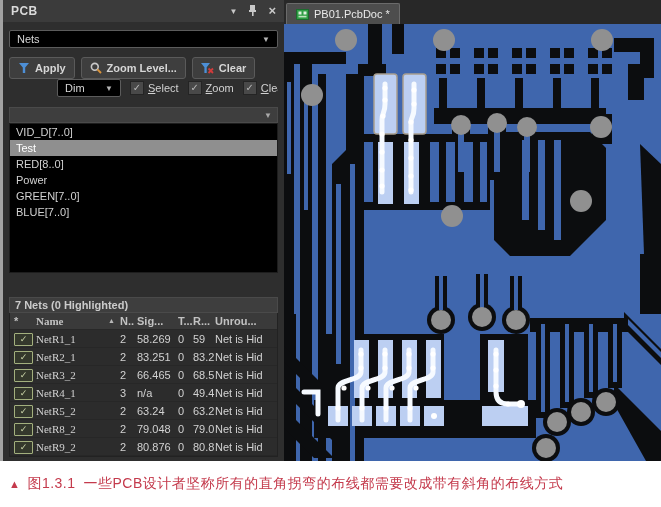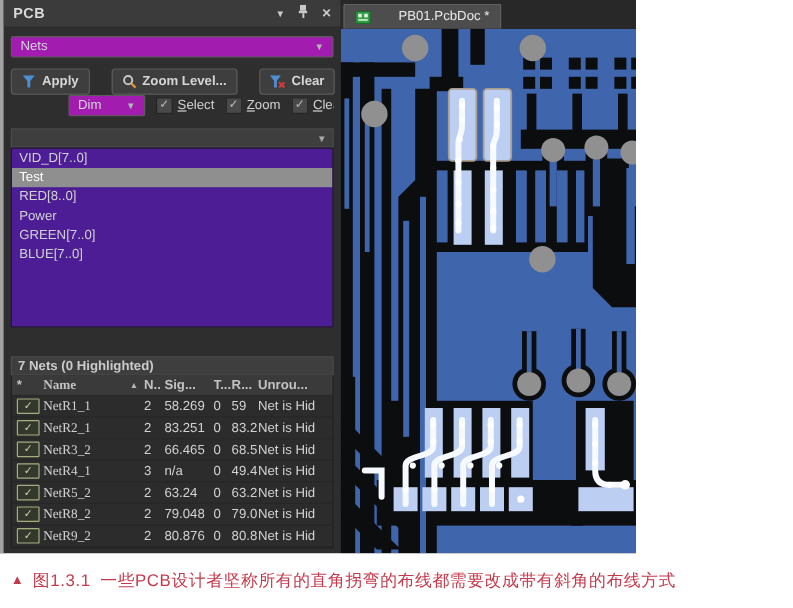--- a/index.html
+++ b/index.html
@@ -1,50 +1,50 @@
 <!DOCTYPE html>
 <html><head>
 <meta charset="utf-8">
 <style>
   html,body{margin:0;padding:0;}
   body{width:661px;height:507px;background:#ffffff;font-family:"Liberation Sans",sans-serif;overflow:hidden;}
   .app{position:relative;width:661px;height:507px;overflow:hidden;}
-  .workspace{display:flex;width:530px;height:461px;background:#2b2b2b;}
+  .workspace{display:flex;width:661px;height:461px;background:#2b2b2b;}
 
   
   .panel{width:284px;flex:none;background:#2e2e2e;border-left:3px solid #a2a2a2;box-sizing:border-box;
          display:flex;flex-direction:column;overflow:hidden;}
   .titlebar{height:22px;flex:none;background:#3b3b3b;display:flex;align-items:center;padding:0 8px;}
   .titlebar-title{font-weight:bold;font-size:12px;color:#dadada;letter-spacing:.4px;}
   .titlebar-icons{margin-left:auto;display:flex;gap:11px;align-items:center;color:#c9c9c9;}
   .tb-arrow{font-size:8px;}
   .tb-close{font-size:13px;font-weight:bold;line-height:10px;}
   .panel-body{flex:1;display:flex;flex-direction:column;padding:8px 6px 0 6px;overflow:hidden;}
 
-  .dd{height:18px;background:#a21caf;border:1px solid #5c5c5c;border-radius:2px;display:flex;
+  .dd{height:18px;background:#000000;border:1px solid #5c5c5c;border-radius:2px;display:flex;
       align-items:center;padding:0 7px;color:#d6d6d6;font-size:11px;box-sizing:border-box;}
   .dd-arrow{margin-left:auto;font-size:8px;color:#b5b5b5;}
 
-  .btn-row{display:flex;gap:18px;margin-top:9px;align-items:center;}
+  .btn-row{display:flex;gap:6px;margin-top:9px;align-items:center;}
   .btn{height:20px;background:#3e3e3e;border:1px solid #5a5a5a;border-radius:3px;display:flex;
        align-items:center;gap:5px;padding:0 8px;color:#d6d6d6;font-size:11px;font-weight:bold;white-space:nowrap;}
   .btn svg{flex:none;}
 
   .dim-row{display:flex;align-items:center;gap:9px;white-space:nowrap;overflow:hidden;padding-left:48px;}
   .dd-small{width:64px;flex:none;}
   .cb{display:flex;align-items:center;gap:4px;font-size:11px;color:#d2d2d2;}
   .cb-box{width:12px;height:12px;background:#494949;border:1px solid #242424;color:#b8b8b8;
           font-size:10px;line-height:12px;text-align:center;flex:none;}
   .accel{text-decoration:underline;}
 
   .sec-h{margin-top:10px;height:16px;flex:none;background:#3e3e3e;border:1px solid #4a4a4a;display:flex;
          align-items:center;padding:0 5px;font-size:11px;font-weight:bold;color:#cbcbcb;box-sizing:border-box;}
   .sec-arrow{margin-left:auto;font-size:8px;color:#a8a8a8;}
 
-  .nclist{height:148px;flex:none;background:#4c1d95;border:1px solid #1d1d1d;font-size:11px;
+  .nclist{height:148px;flex:none;background:#000000;border:1px solid #1d1d1d;font-size:11px;
           color:#d2d2d2;overflow:hidden;}
   .nc-item{height:16px;line-height:16px;padding:0 6px;white-space:nowrap;}
   .nc-item.hl{background:#8f8f8f;color:#ffffff;}
   .nc-item.dim{color:#9a9a9a;}
 
   .nets-h{margin-top:24px;}
   .tbl{font-size:11px;color:#d2d2d2;background:#2c2c2c;border:1px solid #222;border-top:none;}
   .thead{display:flex;height:16px;background:#3a3a3a;border-bottom:1px solid #282828;color:#c2c2c2;
          align-items:center;font-weight:bold;}
   .trow{display:flex;height:17px;align-items:center;border-bottom:1px solid #272727;}
@@ -56,21 +56,21 @@
   .c5{width:22px;flex:none;overflow:hidden;white-space:nowrap;}
   .c6{flex:1;overflow:hidden;white-space:nowrap;}
   .sort-ic{margin-left:auto;margin-right:5px;font-size:7px;color:#b8b8b8;}
   .rowbox{display:inline-block;width:17px;height:11px;border:1px solid #a3b07e;background:#34382c;
           color:#ccd6a9;font-size:9px;line-height:11px;text-align:center;border-radius:1px;}
 
   
   .editor{flex:1;display:flex;flex-direction:column;background:#232323;min-width:0;}
   .tabbar{height:24px;flex:none;display:flex;align-items:flex-end;background:#282828;padding-left:2px;}
   .tab{height:21px;background:#4d4d4d;border:1px solid #6b6b6b;border-bottom:none;
-       border-radius:2px 2px 0 0;display:flex;align-items:center;gap:23px;padding:0 9px;
+       border-radius:2px 2px 0 0;display:flex;align-items:center;gap:5px;padding:0 9px;
        font-size:11px;color:#eaeaea;box-sizing:border-box;}
   .pcb-wrap{flex:1;overflow:hidden;}
 
   
   .caption{height:46px;background:#ffffff;display:flex;align-items:center;padding-left:9px;
            font-size:14px;color:#c43a4c;letter-spacing:.5px;white-space:nowrap;overflow:hidden;}
   .cap-marker{font-size:11px;margin-right:7px;}
   .cap-figure{margin-right:8px;}
 </style>
 </head>

